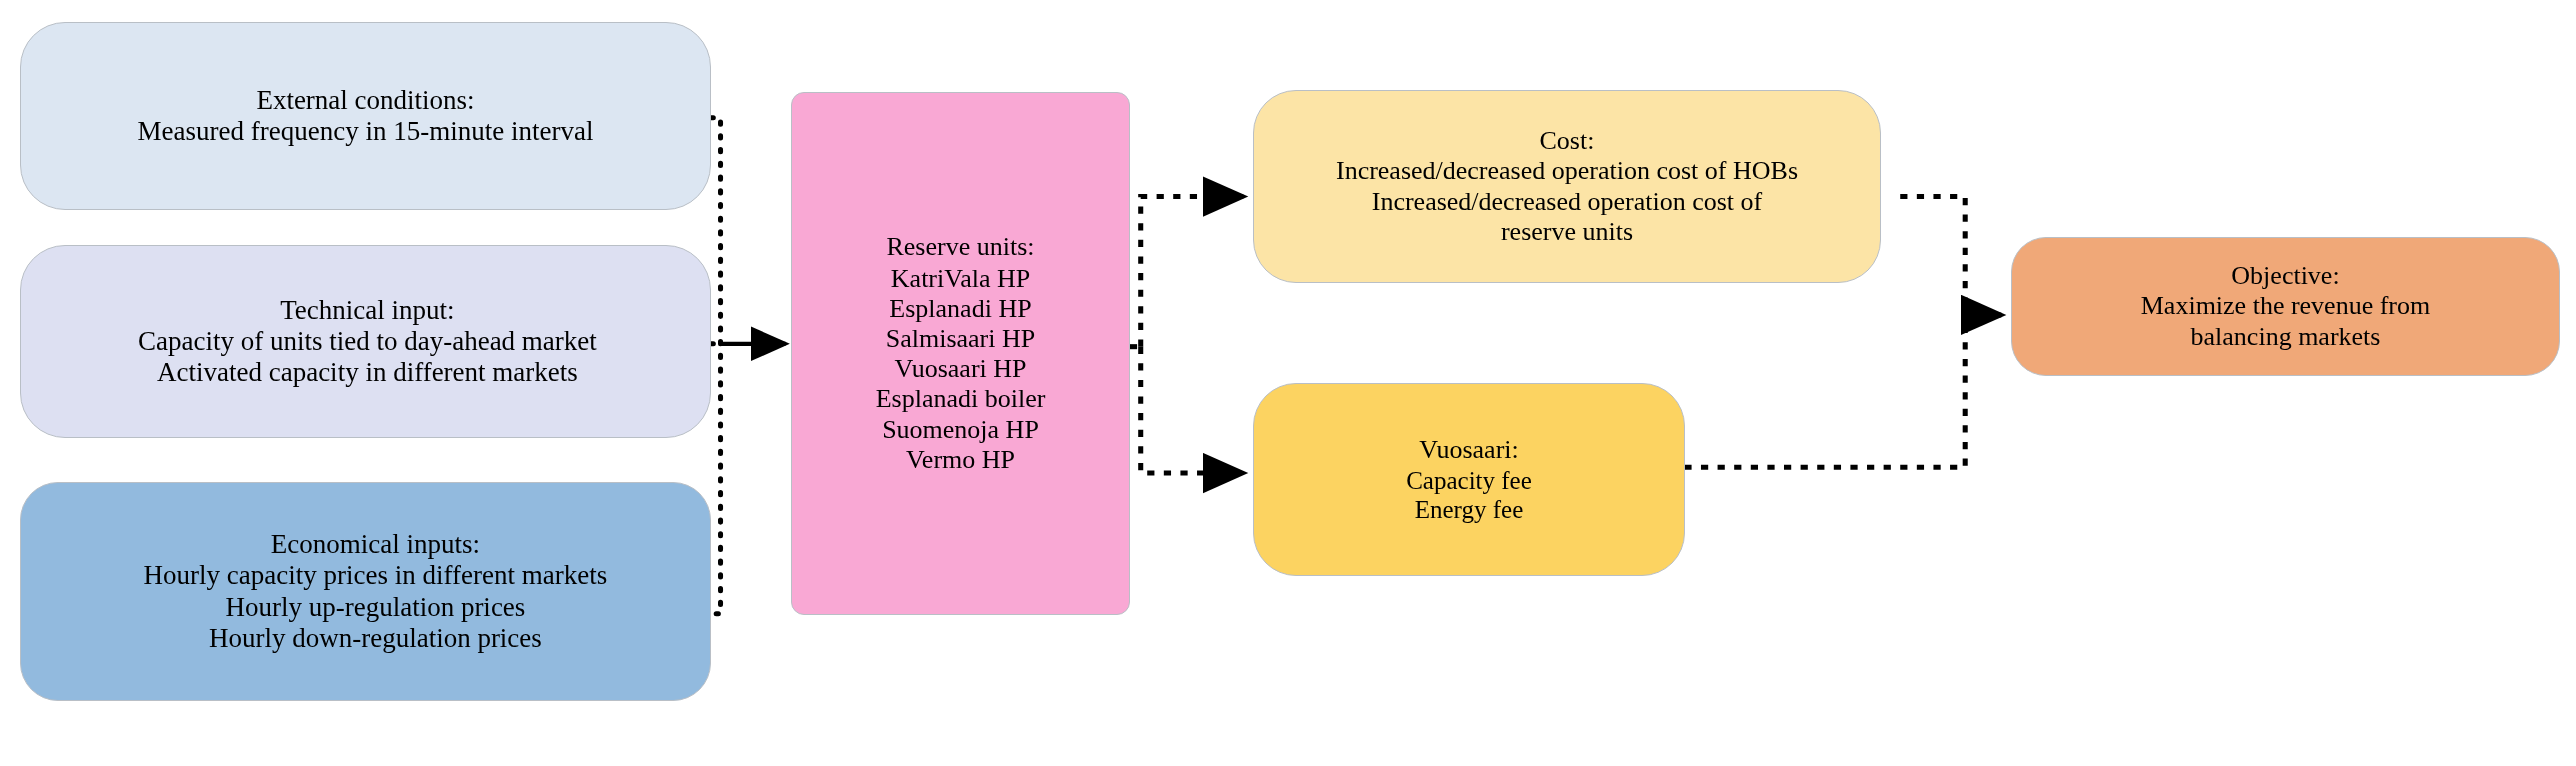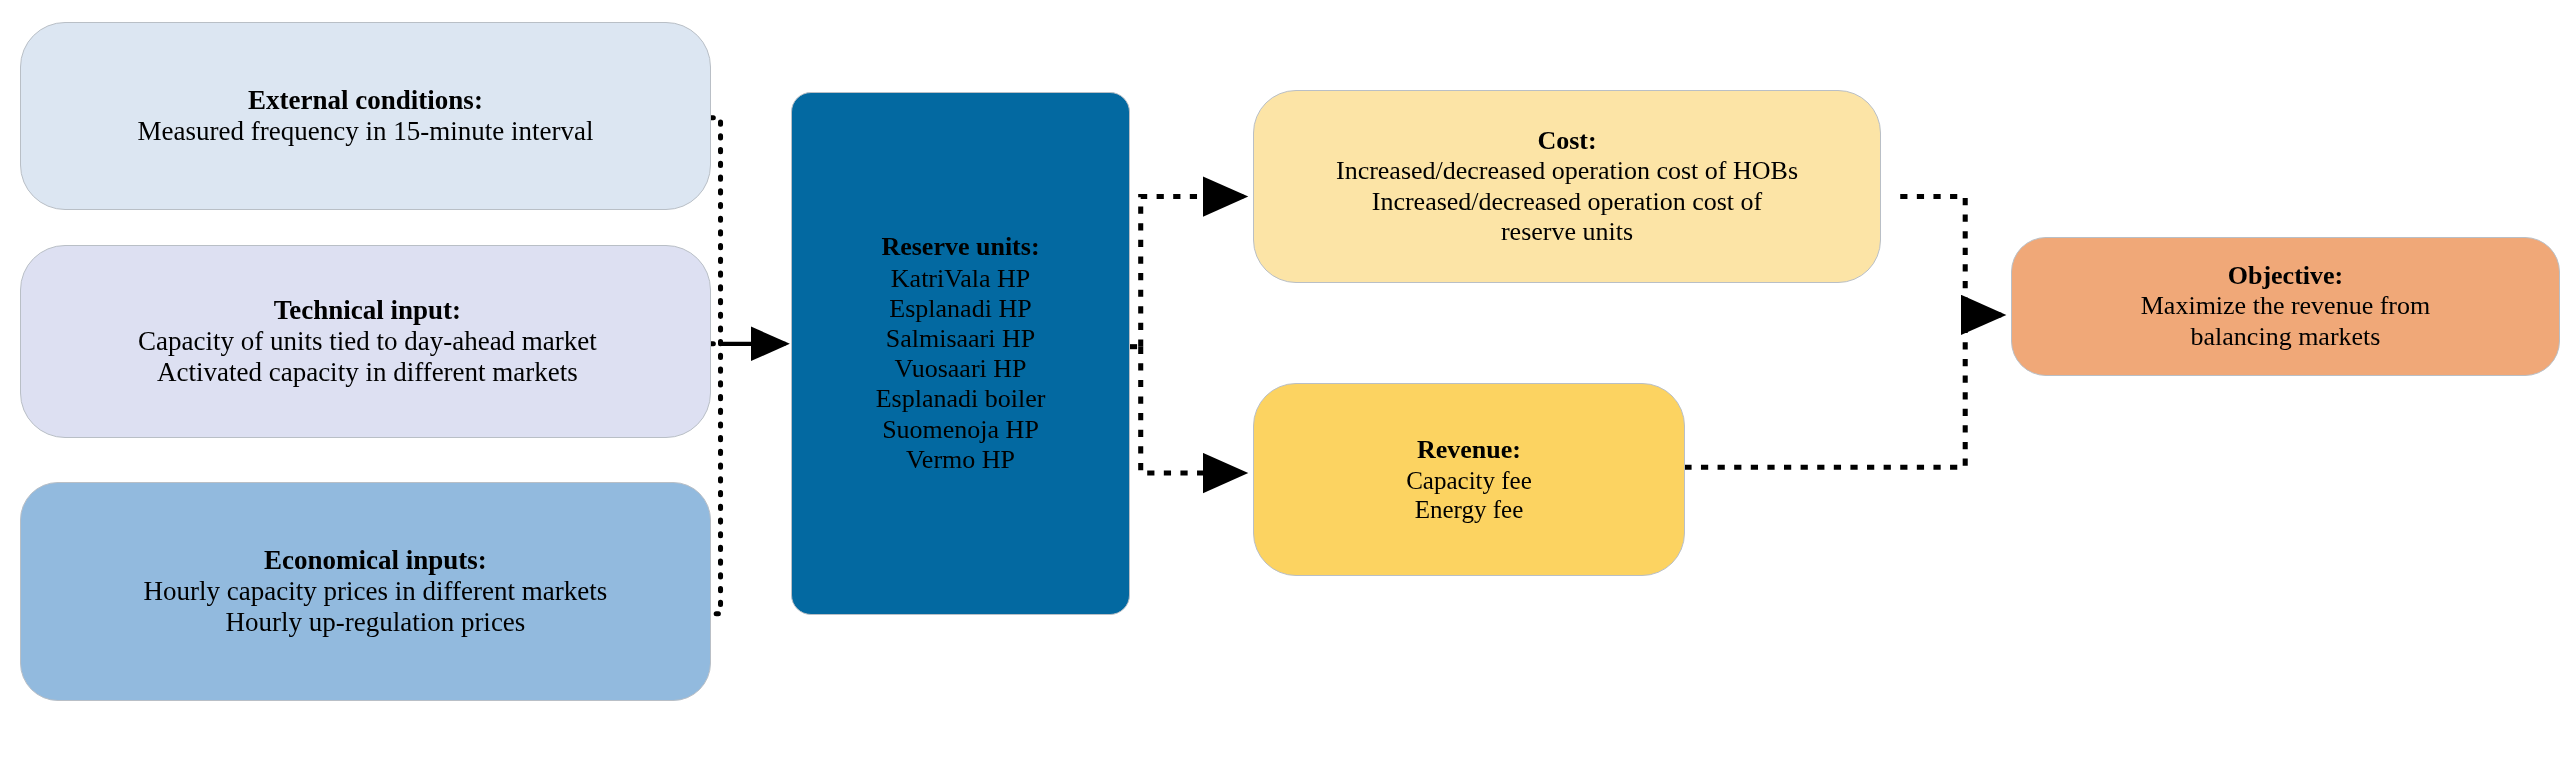--- a/index.html
+++ b/index.html
@@ -17,35 +17,35 @@
     border:0.7px solid #b9bfc6;
     display:flex;
     flex-direction:column;
     align-items:center;
     justify-content:center;
     text-align:center;
     color:#000000;
     padding:2.9px 7.2px;
   }
   .node .title{
-    font-weight:bold;
+    font-weight:normal;
     line-height:1.16;
     white-space:nowrap;
   }
   .node .line{
     font-weight:normal;
     line-height:1.16;
     white-space:nowrap;
   }
 
   
   #node-external   {left:20px;  top:22.4px;  width:691px;  height:188px;  border-radius:45px; background:#dce6f2;}
   #node-technical  {left:20px;  top:245px; width:691px;  height:193px;  border-radius:45px; background:#dde0f2;padding-left:11px;}
   #node-economical {left:20px;  top:482px; width:691px;  height:219px;  border-radius:38px; background:#92bade;padding-left:27px;}
-  #node-reserve    {left:791px;top:92px; width:339px;  height:523px;  border-radius:20px; background:#0369a1;}
+  #node-reserve    {left:791px;top:92px; width:339px;  height:523px;  border-radius:13px; background:#f9a8d4;}
   #node-cost       {left:1253px;top:90px; width:628px;  height:193px;  border-radius:43px; background:#fce4a6;}
   #node-revenue    {left:1253px;top:383px; width:432px;  height:193px;  border-radius:43px; background:#fcd361;}
   #node-objective  {left:2011px;top:237px; width:549px;  height:139px;  border-radius:35px; background:#f0a878;}
 
   #node-external  .title{font-size:27px;}
   #node-external  .line {font-size:27px;}
   #node-technical .title{font-size:27px;}
   #node-technical .line {font-size:27px;}
   #node-economical .title{font-size:27px;}
   #node-economical .line {font-size:27px;}
@@ -110,20 +110,21 @@
   <div class="node" id="node-technical">
     <div class="title">Technical input:</div>
     <div class="line">Capacity of units tied to day-ahead market</div>
     <div class="line">Activated capacity in different markets</div>
   </div>
 
   <div class="node" id="node-economical">
     <div class="title">Economical inputs:</div>
     <div class="line">Hourly capacity prices in different markets</div>
     <div class="line">Hourly up-regulation prices</div>
+    <div class="line">Hourly down-regulation prices</div>
   </div>
 
   <div class="node" id="node-reserve">
     <div class="title">Reserve units:</div>
     <div class="line">KatriVala HP</div>
     <div class="line">Esplanadi HP</div>
     <div class="line">Salmisaari HP</div>
     <div class="line">Vuosaari HP</div>
     <div class="line">Esplanadi boiler</div>
     <div class="line">Suomenoja HP</div>
@@ -131,21 +132,21 @@
   </div>
 
   <div class="node" id="node-cost">
     <div class="title">Cost:</div>
     <div class="line">Increased/decreased operation cost of HOBs</div>
     <div class="line">Increased/decreased operation cost of</div>
     <div class="line">reserve units</div>
   </div>
 
   <div class="node" id="node-revenue">
-    <div class="title">Revenue:</div>
+    <div class="title">Vuosaari:</div>
     <div class="line">Capacity fee</div>
     <div class="line">Energy fee</div>
   </div>
 
   <div class="node" id="node-objective">
     <div class="title">Objective:</div>
     <div class="line">Maximize the revenue from</div>
     <div class="line">balancing markets</div>
   </div>
 

